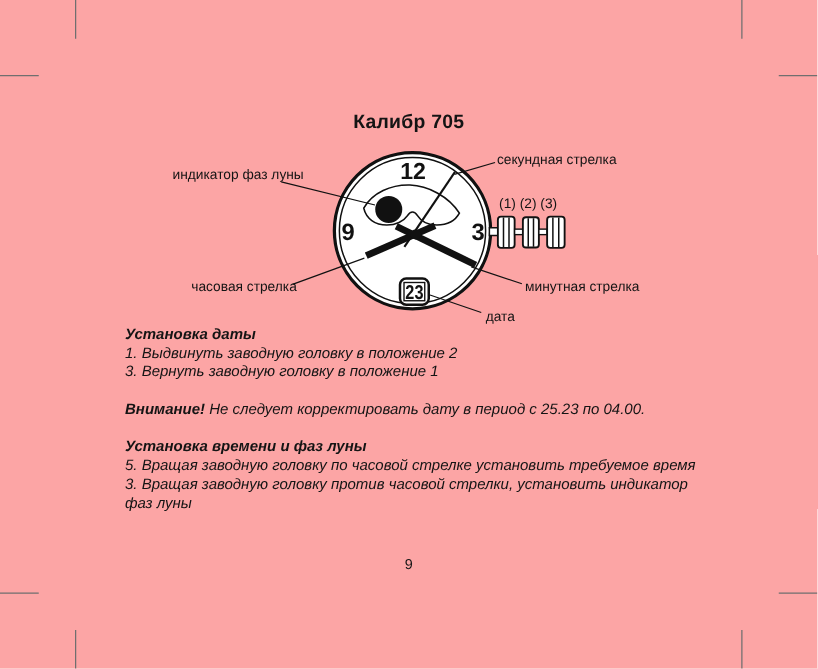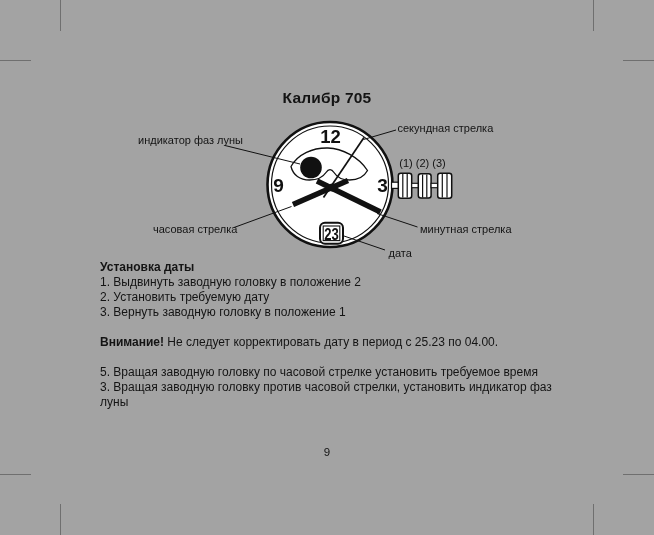--- a/index.html
+++ b/index.html
@@ -1,35 +1,35 @@
 <!DOCTYPE html>
 <html><head>
 <meta charset="utf-8">
 <style>
   html,body{margin:0;padding:0;background:#fff;}
   .page{
-    position:relative;width:654px;height:535px;background:#a3a3a3;
+    position:relative;width:654px;height:535px;background:#fca5a5;
     font-family:"Liberation Sans","DejaVu Sans",sans-serif;color:#141414;
     overflow:hidden;
   }
   .cropmark{position:absolute;background:#6f6f6f;}
   .cm-v{width:1px;height:31px;}
   .cm-h{width:31px;height:1px;}
   .title{
     position:absolute;top:89px;left:0;width:654px;text-align:center;
     font-size:15.5px;font-weight:bold;letter-spacing:.2px;
   }
   .diagram{position:absolute;left:60px;top:110px;width:540px;height:155px;}
   .svg-label{font-family:"Liberation Sans","DejaVu Sans",sans-serif;font-size:11px;fill:#141414;}
   .svg-numeral{font-family:"Liberation Sans","DejaVu Sans",sans-serif;font-weight:bold;fill:#111;}
   .body-text{
     position:absolute;left:100px;top:260px;width:470px;
     font-size:12px;line-height:15px;
   }
-  .body-text p{margin:0;}
+  .body-text p{margin:0;font-style:italic;}
   .body-text .spacer{height:15px;}
   .bold{font-weight:bold;}
   .page-number{
     position:absolute;top:446px;left:0;width:654px;text-align:center;
     font-size:11.5px;
   }
 </style>
 </head>
 <body>
 
@@ -109,24 +109,24 @@
     <text class="svg-label" x="397.5" y="131.5" text-anchor="start">секундная стрелка</text>
     <text class="svg-label" x="422.5" y="166.5" text-anchor="middle">(1) (2) (3)</text>
     <text class="svg-label" x="153" y="232.5" text-anchor="start">часовая стрелка</text>
     <text class="svg-label" x="420" y="232.5" text-anchor="start">минутная стрелка</text>
     <text class="svg-label" x="388.5" y="256.5" text-anchor="start">дата</text>
   </svg>
 
   <div class="body-text">
     <p class="bold">Установка даты</p>
     <p>1. Выдвинуть заводную головку в положение 2</p>
-    <p>2. Установить требуемую дату</p>
     <p>3. Вернуть заводную головку в положение 1</p>
     <div class="spacer"></div>
     <p><span class="bold">Внимание!</span> <span>Не следует корректировать дату в период с 25.23 по 04.00.</span></p>
     <div class="spacer"></div>
+    <p class="bold">Установка времени и фаз луны</p>
     <p>5. Вращая заводную головку по часовой стрелке установить требуемое время</p>
     <p>3. Вращая заводную головку против часовой стрелки, установить индикатор фаз луны</p>
   </div>
 
   <div class="page-number">9</div>
 
 </div>
 
 </body></html>

